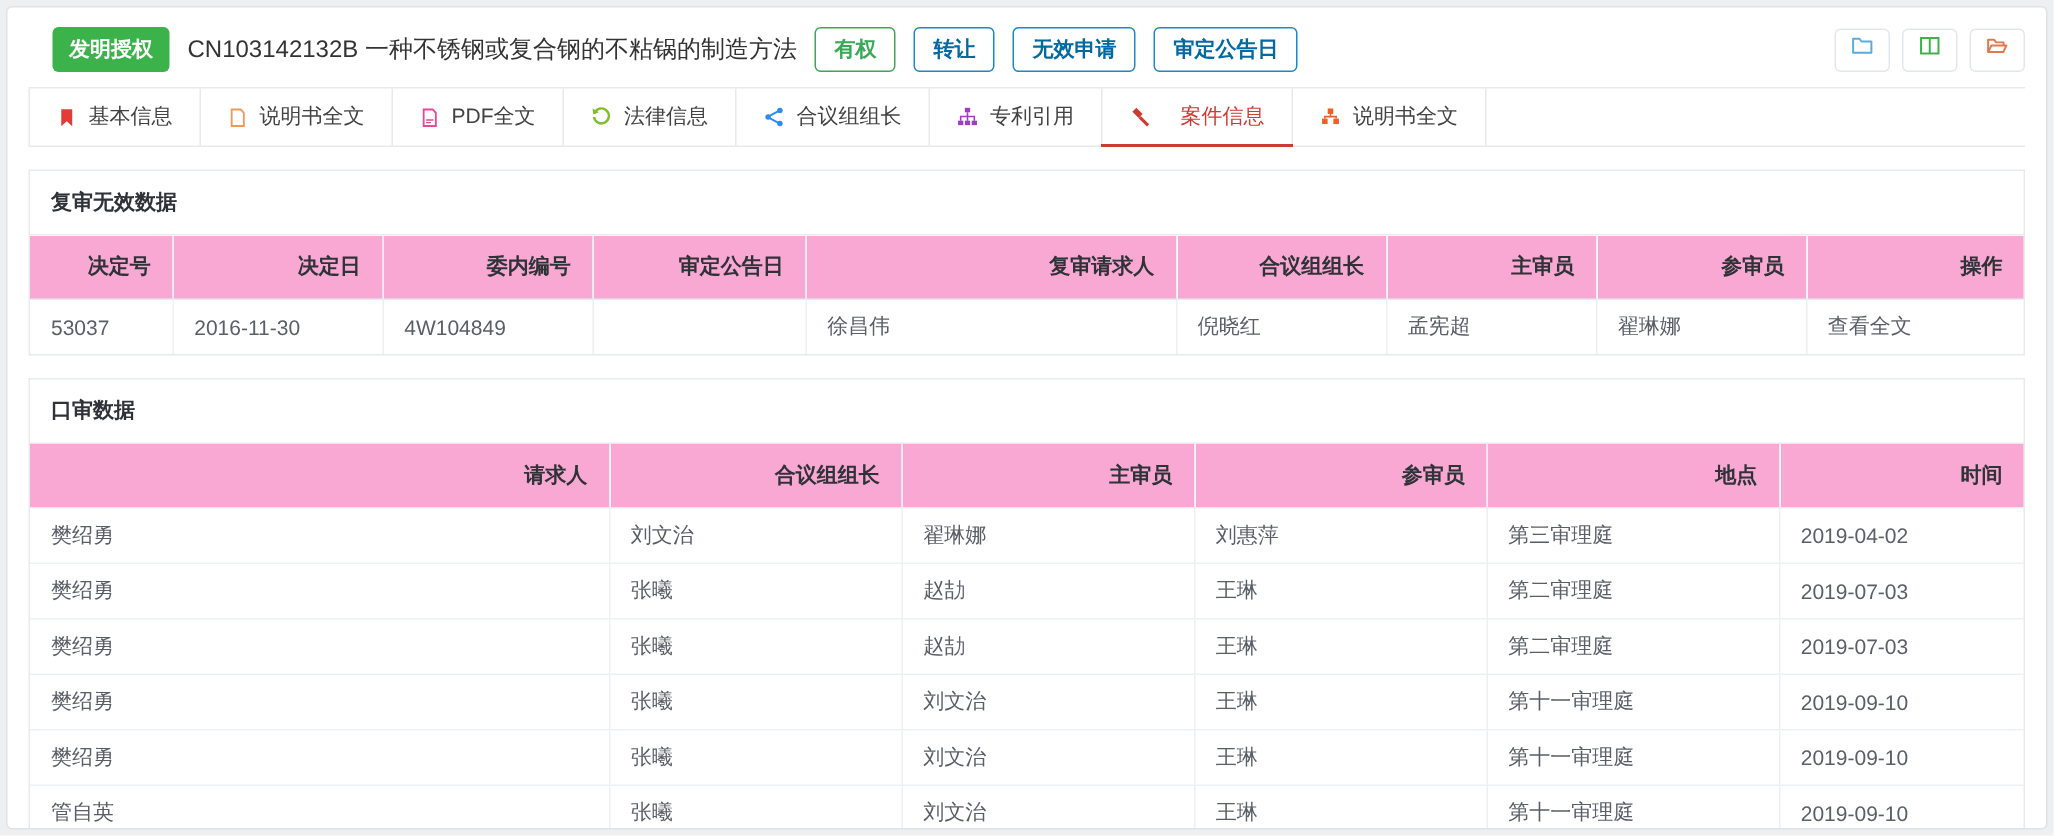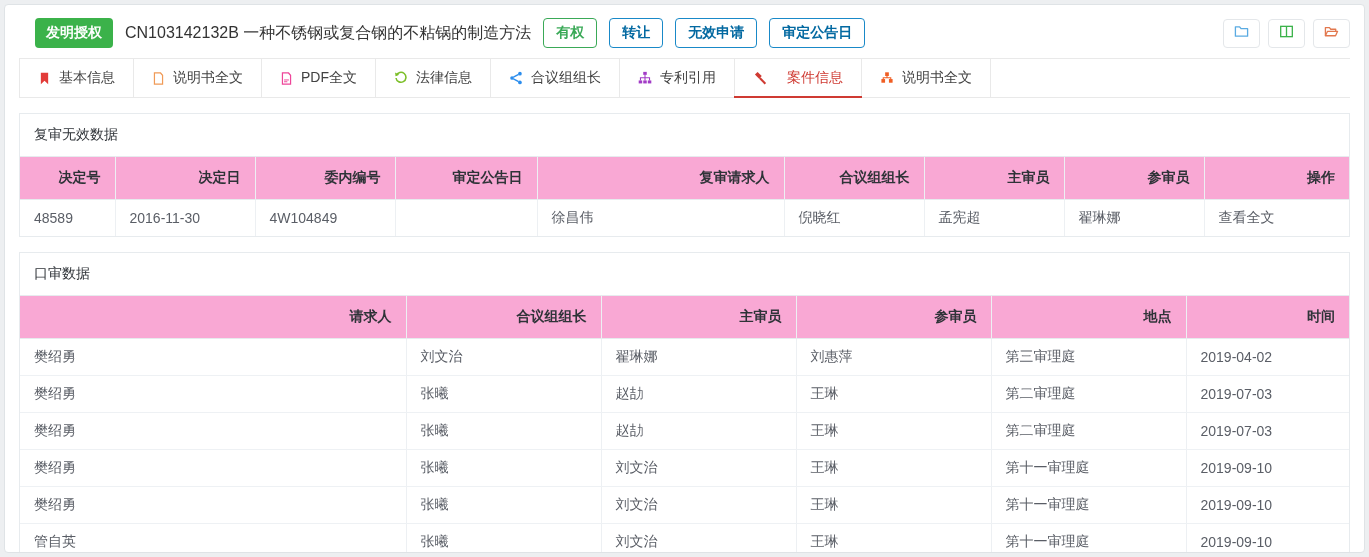--- a/index.html
+++ b/index.html
@@ -47,21 +47,21 @@
   .tab:first-child { border-left: 1px solid #e9e9e9; }
   .tab.active { color: #cf3a32; gap: 20px; }
   .tab.active::after {
     content: ""; position: absolute; left: -1px; right: -1px; bottom: -1px;
     height: 2px; background: #cf3a32;
   }
   .tab .ticon { display: flex; align-items: center; }
   
   .section { margin: 15px 14px 0 14px; border: 1px solid #e7ebee; background: #fff; }
   .section-title {
-    font-size: 14px; font-weight: normal; color: #2f3338;
+    font-size: 14px; font-weight: bold; color: #2f3338;
     padding: 12px 14px; border-bottom: 1px solid #e7ebee;
   }
   table { width: 100%; border-collapse: collapse; table-layout: fixed; }
   th {
     text-align: right; font-size: 14px; font-weight: bold; color: #2f3338;
     padding: 12px 14px; border-bottom: 1px solid #e7ebee; background: #f9a8d4;
     white-space: nowrap; overflow: hidden;
   }
   td {
     font-size: 14px; color: #5a5e66; padding: 9px 14px;
@@ -211,21 +211,21 @@
         <th>决定日</th>
         <th>委内编号</th>
         <th>审定公告日</th>
         <th>复审请求人</th>
         <th>合议组组长</th>
         <th>主审员</th>
         <th>参审员</th>
         <th>操作</th>
       </tr>
       <tr>
-        <td>48589</td>
+        <td>53037</td>
         <td>2016-11-30</td>
         <td>4W104849</td>
         <td></td>
         <td>徐昌伟</td>
         <td>倪晓红</td>
         <td>孟宪超</td>
         <td>翟琳娜</td>
         <td class="link-cell">查看全文</td>
       </tr>
     </tbody>

